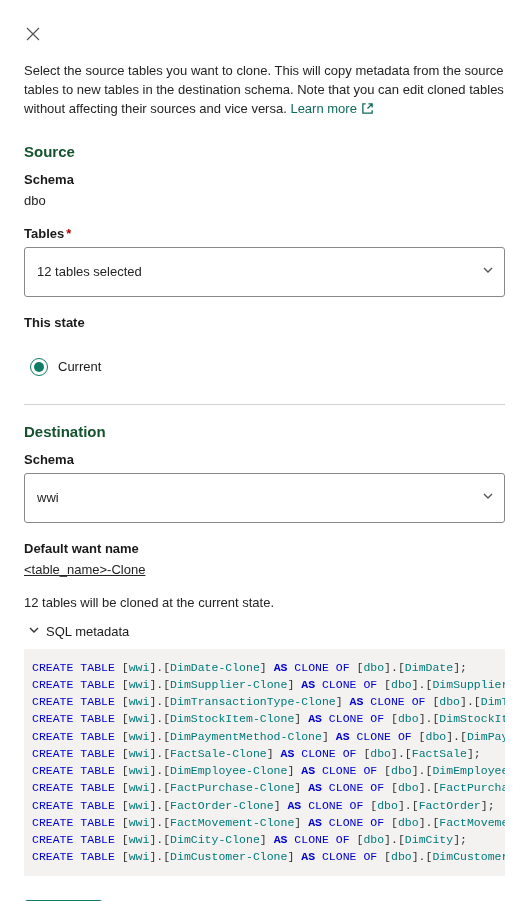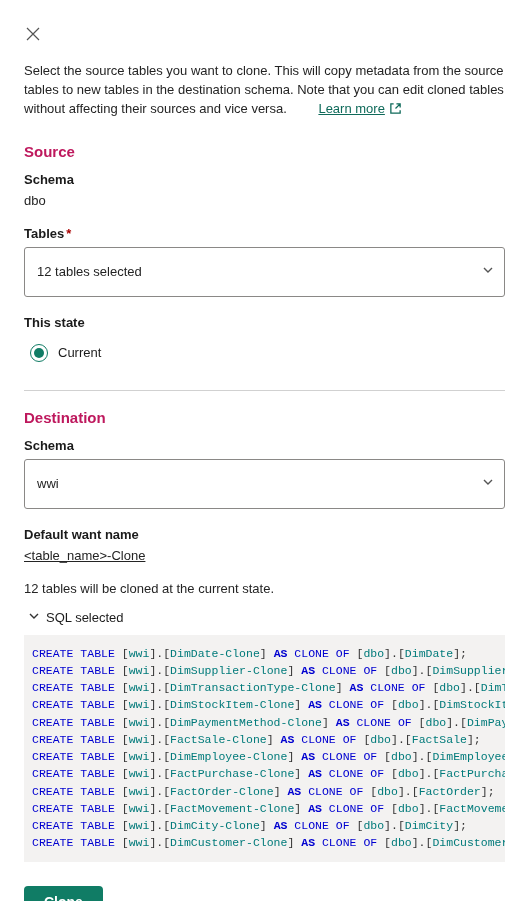--- a/index.html
+++ b/index.html
@@ -32,35 +32,33 @@
     padding: 2px;
   }
   .intro {
     font-size: 13px;
     line-height: 1.45;
     color: #242424;
     margin-bottom: 22px;
   }
   .learn-link {
     color: #0f6a5a;
-    text-decoration: underline;
     cursor: pointer;
     white-space: nowrap;
-    margin-left: 28px;
   }
   .ext-icon {
     display: inline-block;
     vertical-align: -2px;
     margin-left: 4px;
   }
   h2.section {
     font-size: 15px;
     font-weight: 600;
     margin-bottom: 12px;
-    color: #be185d;
+    color: #14532d;
   }
   .field-label {
     font-size: 13px;
     font-weight: 600;
     color: #1b1b1b;
     margin-bottom: 6px;
   }
   .field-value {
     font-size: 13px;
     color: #242424;
@@ -76,21 +74,21 @@
     justify-content: space-between;
     padding: 0 10px 0 12px;
     cursor: pointer;
     font-size: 13px;
     color: #242424;
     margin-bottom: 18px;
     background: #fff;
   }
   .chev { color: #555; }
   .radio-group {
-    margin-top: 8px;
+    margin-top: 22px;
     margin-bottom: 18px;
   }
   .radio-row {
     display: flex;
     align-items: center;
     gap: 10px;
     padding: 6px 0 10px 6px;
     cursor: pointer;
   }
   .radio-outer {
@@ -232,21 +230,21 @@
 <div class="default-name-val">&lt;table_name&gt;-Clone</div>
 
 <div class="summary-line">12 tables will be cloned at the current state.</div>
 
 <div class="sql-toggle">
   <span class="sql-chev">
     <svg width="12" height="12" viewBox="0 0 12 12">
         <path d="M2 4 L6 8 L10 4" fill="none" stroke="#333" stroke-width="1.4"></path>
       </svg>
   </span>
-  <span>SQL selected</span>
+  <span>SQL metadata</span>
 </div>
 
 <div class="sql-box" id="sql-box">
     <span class="sql-line"><span class="kw-create">CREATE</span> <span class="kw-table">TABLE</span> <span class="punct">[</span><span class="ident">wwi</span><span class="punct">].[</span><span class="ident">DimDate-Clone</span><span class="punct">]</span> <span class="kw-as">AS</span> <span class="kw-clone">CLONE</span> <span class="kw-of">OF</span> <span class="punct">[</span><span class="ident">dbo</span><span class="punct">].[</span><span class="ident">DimDate</span><span class="punct">];</span></span>
     <span class="sql-line"><span class="kw-create">CREATE</span> <span class="kw-table">TABLE</span> <span class="punct">[</span><span class="ident">wwi</span><span class="punct">].[</span><span class="ident">DimSupplier-Clone</span><span class="punct">]</span> <span class="kw-as">AS</span> <span class="kw-clone">CLONE</span> <span class="kw-of">OF</span> <span class="punct">[</span><span class="ident">dbo</span><span class="punct">].[</span><span class="ident">DimSupplier</span></span>
     <span class="sql-line"><span class="kw-create">CREATE</span> <span class="kw-table">TABLE</span> <span class="punct">[</span><span class="ident">wwi</span><span class="punct">].[</span><span class="ident">DimTransactionType-Clone</span><span class="punct">]</span> <span class="kw-as">AS</span> <span class="kw-clone">CLONE</span> <span class="kw-of">OF</span> <span class="punct">[</span><span class="ident">dbo</span><span class="punct">].[</span><span class="ident">DimTra</span></span>
     <span class="sql-line"><span class="kw-create">CREATE</span> <span class="kw-table">TABLE</span> <span class="punct">[</span><span class="ident">wwi</span><span class="punct">].[</span><span class="ident">DimStockItem-Clone</span><span class="punct">]</span> <span class="kw-as">AS</span> <span class="kw-clone">CLONE</span> <span class="kw-of">OF</span> <span class="punct">[</span><span class="ident">dbo</span><span class="punct">].[</span><span class="ident">DimStockItem</span></span>
     <span class="sql-line"><span class="kw-create">CREATE</span> <span class="kw-table">TABLE</span> <span class="punct">[</span><span class="ident">wwi</span><span class="punct">].[</span><span class="ident">DimPaymentMethod-Clone</span><span class="punct">]</span> <span class="kw-as">AS</span> <span class="kw-clone">CLONE</span> <span class="kw-of">OF</span> <span class="punct">[</span><span class="ident">dbo</span><span class="punct">].[</span><span class="ident">DimPayme</span></span>
     <span class="sql-line"><span class="kw-create">CREATE</span> <span class="kw-table">TABLE</span> <span class="punct">[</span><span class="ident">wwi</span><span class="punct">].[</span><span class="ident">FactSale-Clone</span><span class="punct">]</span> <span class="kw-as">AS</span> <span class="kw-clone">CLONE</span> <span class="kw-of">OF</span> <span class="punct">[</span><span class="ident">dbo</span><span class="punct">].[</span><span class="ident">FactSale</span><span class="punct">];</span></span>
     <span class="sql-line"><span class="kw-create">CREATE</span> <span class="kw-table">TABLE</span> <span class="punct">[</span><span class="ident">wwi</span><span class="punct">].[</span><span class="ident">DimEmployee-Clone</span><span class="punct">]</span> <span class="kw-as">AS</span> <span class="kw-clone">CLONE</span> <span class="kw-of">OF</span> <span class="punct">[</span><span class="ident">dbo</span><span class="punct">].[</span><span class="ident">DimEmployee</span></span>

